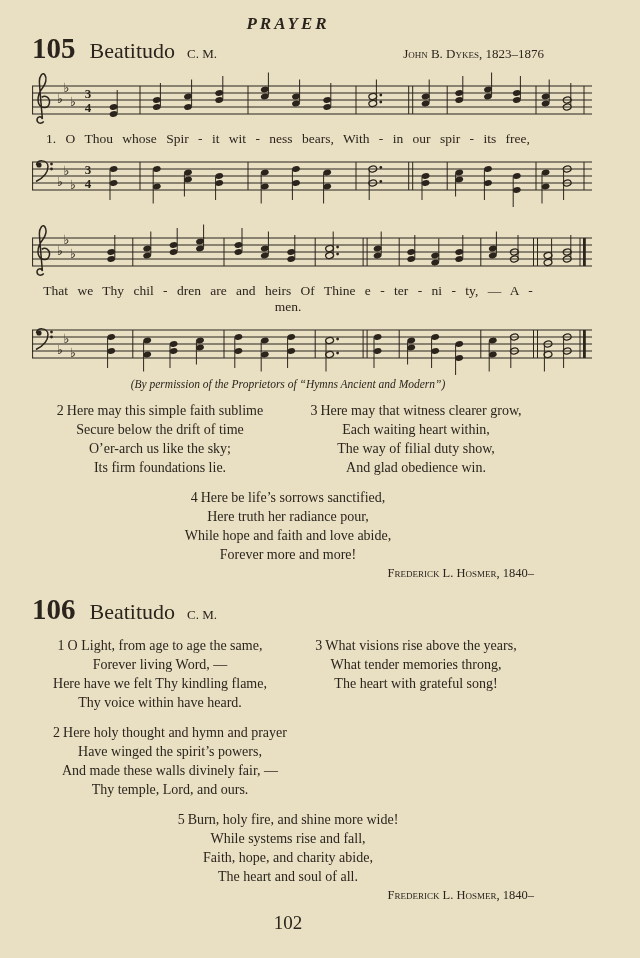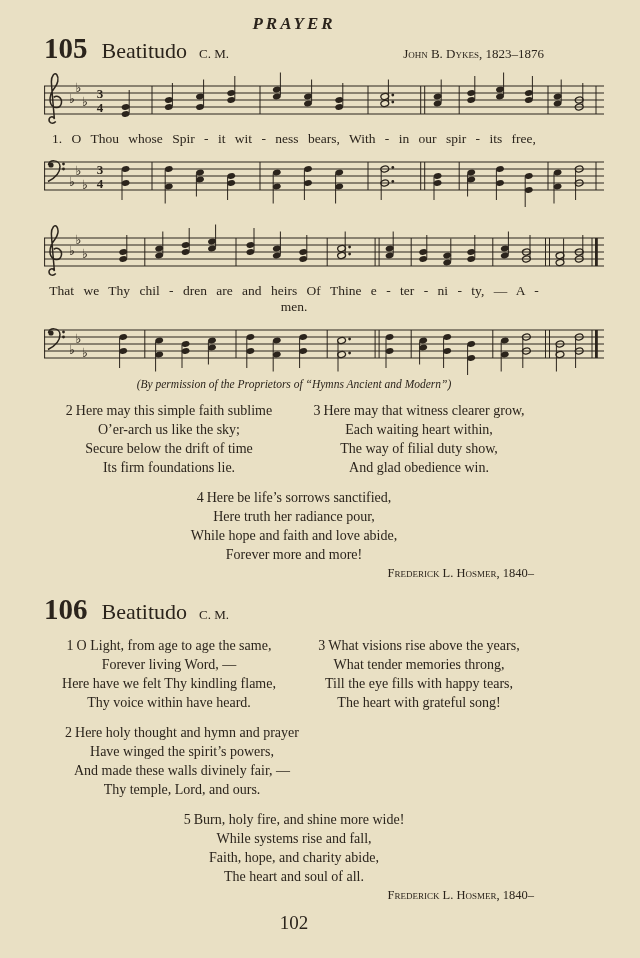--- a/index.html
+++ b/index.html
@@ -3,21 +3,21 @@
 <meta charset="utf-8">
 <style>
   html,body{margin:0;padding:0;}
   body{
     width:640px;height:958px;
     background:#e9e0c4;
     color:#2b241c;
     font-family:"Liberation Serif",serif;
     overflow:hidden;
   }
-  .page{box-sizing:border-box;width:584px;height:958px;padding:14px 40px 0 44px;}
+  .page{box-sizing:border-box;width:584px;height:958px;padding:14px 40px 0 32px;}
   .running-head{text-align:center;font-style:italic;font-weight:bold;font-size:17px;letter-spacing:3px;}
   .hymn-head{display:flex;align-items:baseline;}
   .hymn-head.h106{margin-top:14px;}
   .hymn-no{font-size:29px;font-weight:bold;line-height:1;}
   .hymn-title{font-size:22px;font-weight:normal;margin-left:14px;}
   .hymn-meter{font-variant:small-caps;font-size:13px;margin-left:12px;}
   .composer{margin-left:auto;font-variant:small-caps;font-size:13px;}
   .music{margin-top:4px;}
   svg.staff{display:block;width:560px;height:66px;}
   svg.staff line{stroke:#2b241c;stroke-width:1;}
@@ -340,22 +340,22 @@
         <ellipse class="oh" cx="535.2" cy="39" rx="4" ry="2.9" transform="rotate(-14 535.2 39)"></ellipse>
         <line x1="531.6" x2="531.6" y1="26" y2="56"></line>
       </svg>
   </div>
 
   <div class="permission">(By permission of the Proprietors of “Hymns Ancient and Modern”)</div>
 
   <div class="verse-row">
     <div class="verse">
         <div class="vline"><span class="vnum">2</span>Here may this simple faith sublime</div>
+        <div class="vline">Secure below the drift of time</div>
         <div class="vline">O’er-arch us like the sky;</div>
-        <div class="vline">Secure below the drift of time</div>
         <div class="vline">Its firm foundations lie.</div>
       </div>
     <div class="verse">
         <div class="vline"><span class="vnum">3</span>Here may that witness clearer grow,</div>
         <div class="vline">Each waiting heart within,</div>
         <div class="vline">The way of filial duty show,</div>
         <div class="vline">And glad obedience win.</div>
       </div>
   </div>
   <div class="verse centered">
@@ -375,21 +375,20 @@
   <div class="verse-row">
     <div class="verse">
         <div class="vline"><span class="vnum">1</span>O Light, from age to age the same,</div>
         <div class="vline">Forever living Word, —</div>
         <div class="vline">Here have we felt Thy kindling flame,</div>
         <div class="vline">Thy voice within have heard.</div>
       </div>
     <div class="verse">
         <div class="vline"><span class="vnum">3</span>What visions rise above the years,</div>
         <div class="vline">What tender memories throng,</div>
-        <div class="vline">Till the eye fills with happy tears,</div>
         <div class="vline">The heart with grateful song!</div>
       </div>
   </div>
   <div class="verse-row">
     <div class="verse">
         <div class="vline"><span class="vnum">2</span>Here holy thought and hymn and prayer</div>
         <div class="vline">Have winged the spirit’s powers,</div>
         <div class="vline">And made these walls divinely fair, —</div>
         <div class="vline">Thy temple, Lord, and ours.</div>
       </div>

